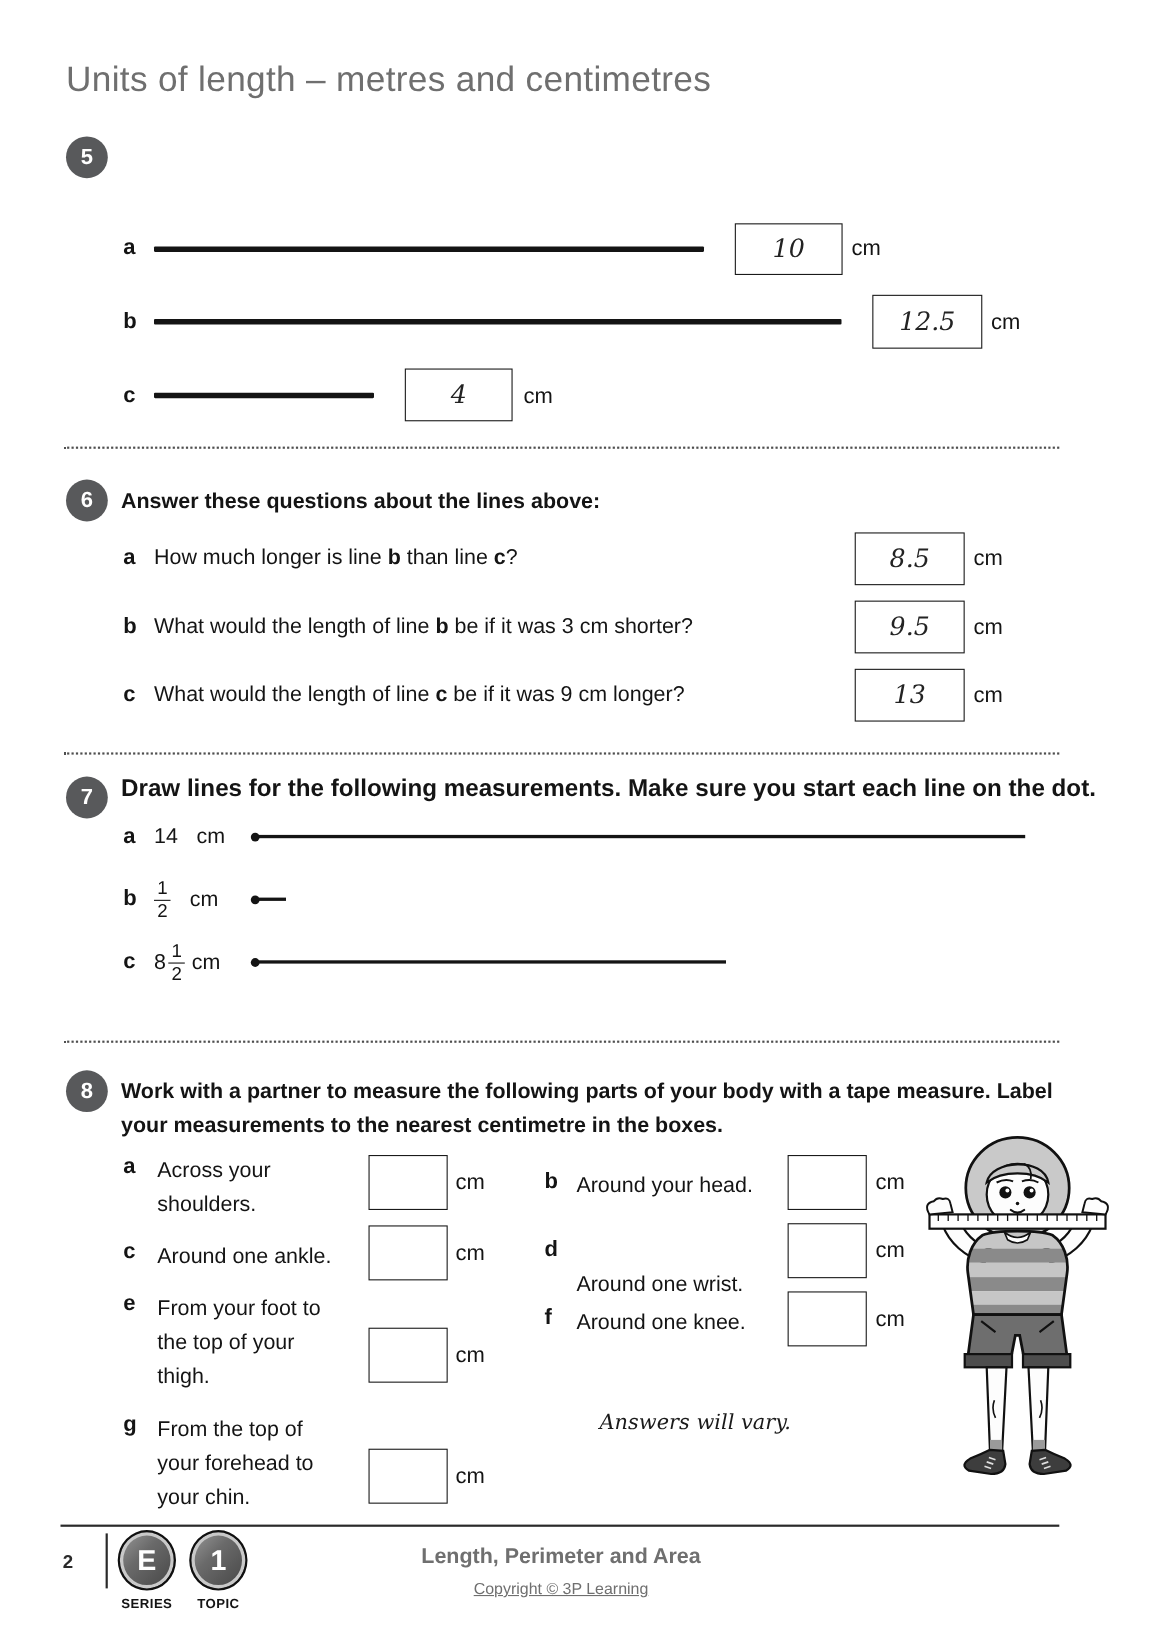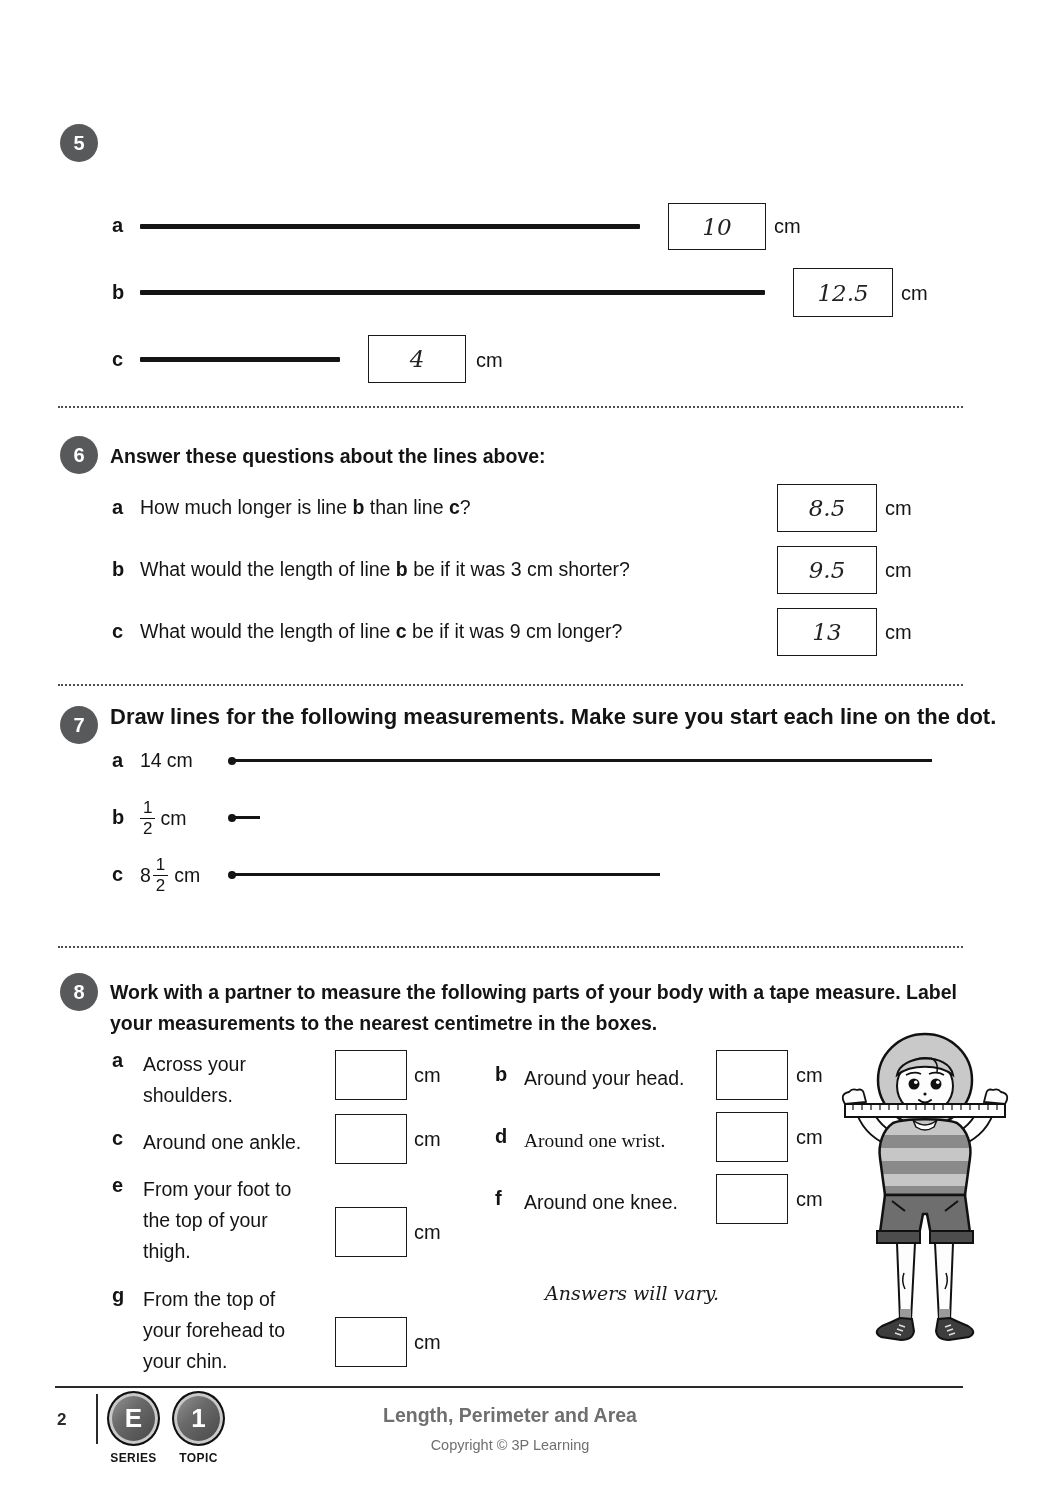--- a/index.html
+++ b/index.html
@@ -21,21 +21,21 @@
   .mline { background:#141414; height:5px; border-radius:1px; }
   .ansbox { border:1.6px solid #1a1a1a; background:#fff; display:flex; align-items:center; justify-content:center; }
   .answer { font-family:"DejaVu Serif", serif; font-style:italic; font-size:23px; color:#232323; }
   .unit { font-size:20px; color:#141414; }
 
   .sep { height:0; border-top:2px dotted #4f4f4f; }
 
   .drawline { background:#141414; height:3px; position:absolute; }
   .drawline .dot { position:absolute; left:-4px; top:-2.5px; width:8px; height:8px; border-radius:50%; background:#141414; }
 
-  .measure-label { display:flex; align-items:center; gap:5px; }
+  .measure-label { display:flex; align-items:center; gap:17px; }
   .frac { display:inline-flex; flex-direction:column; align-items:center; font-size:17px; line-height:1.12; color:#141414; }
   .frac-num { border-bottom:1.8px solid #141414; padding:0 3px; }
   .frac-den { padding:0 3px; }
 
   .q8text { font-size:19.5px; line-height:31px; color:#141414; }
   .note { font-family:"DejaVu Serif", serif; font-style:italic; font-size:19px; color:#1a1a1a; }
 
   .footer-line { height:0; border-top:2px solid #2a2a2a; }
   .footer-vline { width:0; border-left:2px solid #2a2a2a; }
   .pageno { font-size:17px; font-weight:700; color:#2a2a2a; }
@@ -46,20 +46,21 @@
                   color:#fff; font-size:26px; font-weight:700; }
   .badge-label { font-size:12px; font-weight:700; letter-spacing:0.4px; color:#141414; text-align:center; }
   .footer-title { font-size:19.5px; font-weight:700; color:#6f6f6f; text-align:center; }
   .footer-copy { font-size:14.5px; color:#6f6f6f; text-align:center; }
 </style>
 </head>
 <body>
 
 <div class="page">
 
+  <div class="abs page-title" style="left:60px; top:54px;">Units of length – metres and centimetres</div>
 
   <div class="abs qbadge" style="left:60px; top:124px;">5</div>
 
   <div class="abs letter" style="left:112px; top:214px;">a</div>
   <div class="abs mline" style="left:140px; top:224px; width:500px;"></div>
   <div class="abs ansbox" style="left:668px; top:203px; width:98px; height:47px;">
     <span class="answer">10</span>
   </div>
   <div class="abs unit" style="left:774px; top:215px;">cm</div>
 
@@ -166,21 +167,21 @@
   <div class="abs q8text" style="left:143px; top:1284px; width:175px;">From the top of your forehead to your chin.</div>
   <div class="abs ansbox" style="left:335px; top:1317px; width:72px; height:50px;"></div>
   <div class="abs unit" style="left:414px; top:1331px;">cm</div>
 
   <div class="abs letter" style="left:495px; top:1063px;">b</div>
   <div class="abs q8text" style="left:524px; top:1063px; width:190px;">Around your head.</div>
   <div class="abs ansbox" style="left:716px; top:1050px; width:72px; height:50px;"></div>
   <div class="abs unit" style="left:796px; top:1064px;">cm</div>
 
   <div class="abs letter" style="left:495px; top:1125px;">d</div>
-  <div class="abs q8text" style="left:524px; top:1125px; width:190px;font-family:Liberation Serif, serif;">Around one wrist.</div>
+  <div class="abs q8text" style="left:524px; top:1153px; width:190px;">Around one wrist.</div>
   <div class="abs ansbox" style="left:716px; top:1112px; width:72px; height:50px;"></div>
   <div class="abs unit" style="left:796px; top:1126px;">cm</div>
 
   <div class="abs letter" style="left:495px; top:1187px;">f</div>
   <div class="abs q8text" style="left:524px; top:1187px; width:190px;">Around one knee.</div>
   <div class="abs ansbox" style="left:716px; top:1174px; width:72px; height:50px;"></div>
   <div class="abs unit" style="left:796px; top:1188px;">cm</div>
 
   <div class="abs note" style="left:545px; top:1282px;">Answers will vary.</div>
 
@@ -256,15 +257,15 @@
   <div class="abs footer-badge" style="left:107px; top:1391px; width:53px; height:55px;">
     <span>E</span>
   </div>
   <div class="abs footer-badge" style="left:172px; top:1391px; width:53px; height:55px;">
     <span>1</span>
   </div>
   <div class="abs badge-label" style="left:100px; top:1451px; width:67px;">SERIES</div>
   <div class="abs badge-label" style="left:165px; top:1451px; width:67px;">TOPIC</div>
 
   <div class="abs footer-title" style="left:310px; top:1404px; width:400px;">Length, Perimeter and Area</div>
-  <div class="abs footer-copy" style="left:310px; top:1437px; width:400px;">Copyright © 3P Learning</div>
+  <div class="abs footer-copy" style="left:310px; top:1437px; width:400px;text-decoration:underline;">Copyright © 3P Learning</div>
 
 </div>
 
 </body></html>

